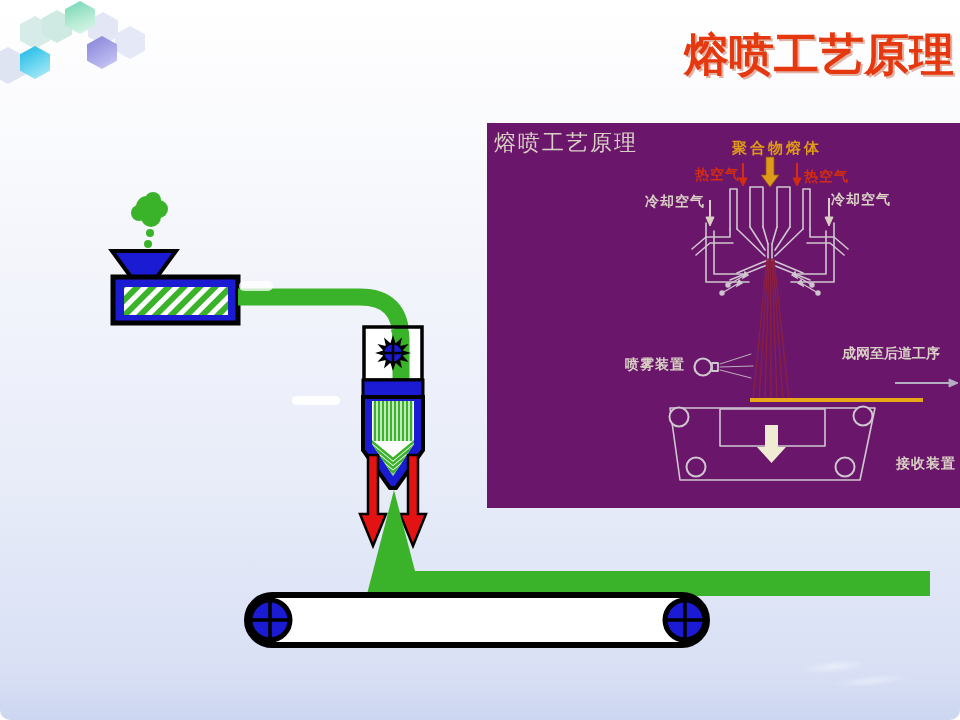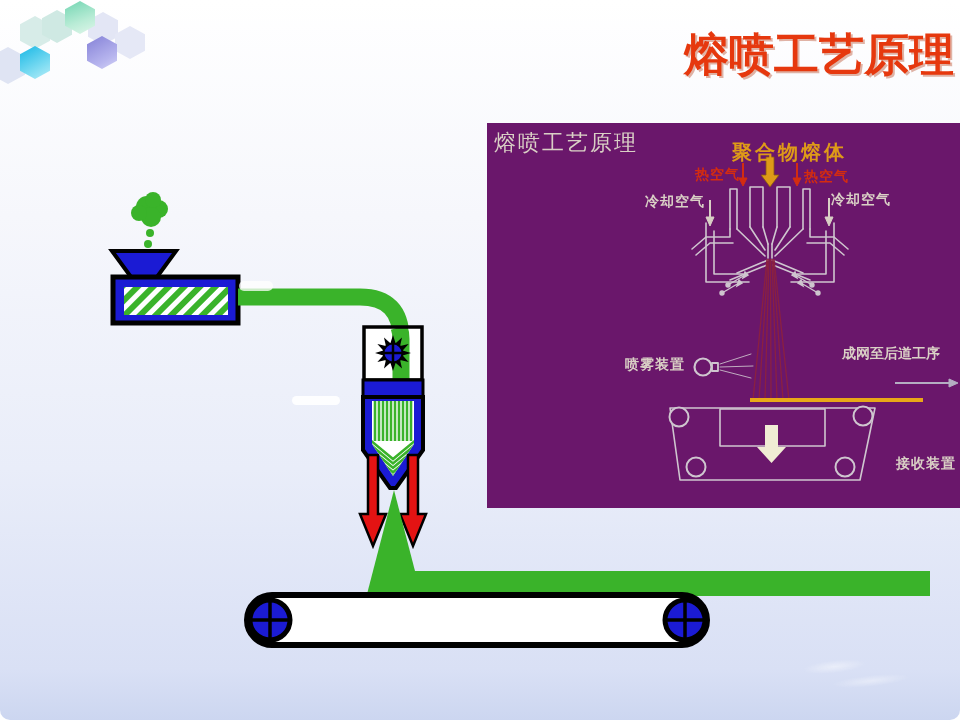--- a/index.html
+++ b/index.html
@@ -27,21 +27,21 @@
 
   
   .inset{position:absolute;left:487px;top:123px;width:473px;height:385px;
          background:var(--inset_background);overflow:hidden;}
   .inset-title{position:absolute;left:7px;top:5px;font-size:22px;letter-spacing:2px;
                color:var(--inset_text_cream);font-weight:500;white-space:nowrap;}
   .ilabel{position:absolute;font-size:14px;font-weight:700;white-space:nowrap;letter-spacing:1px;}
   .c-cream{color:var(--inset_text_cream);}
   .c-orange{color:var(--inset_text_orange);}
   .c-red{color:var(--inset_text_red);}
-  .lbl-polymer{left:245px;top:16px;font-size:20px;letter-spacing:3px;}
+  .lbl-polymer{left:245px;top:16px;font-size:15px;letter-spacing:3px;}
   .lbl-hot-l{left:208px;top:43px;}
   .lbl-hot-r{left:317px;top:45px;}
   .lbl-cool-l{left:158px;top:70px;}
   .lbl-cool-r{left:344px;top:68px;}
   .lbl-spray{left:138px;top:233px;}
   .lbl-web{left:355px;top:222px;letter-spacing:0;}
   .lbl-recv{left:380px;top:332px;margin-left:29px;}
   .inset-svg{position:absolute;left:0;top:0;}
 
   

